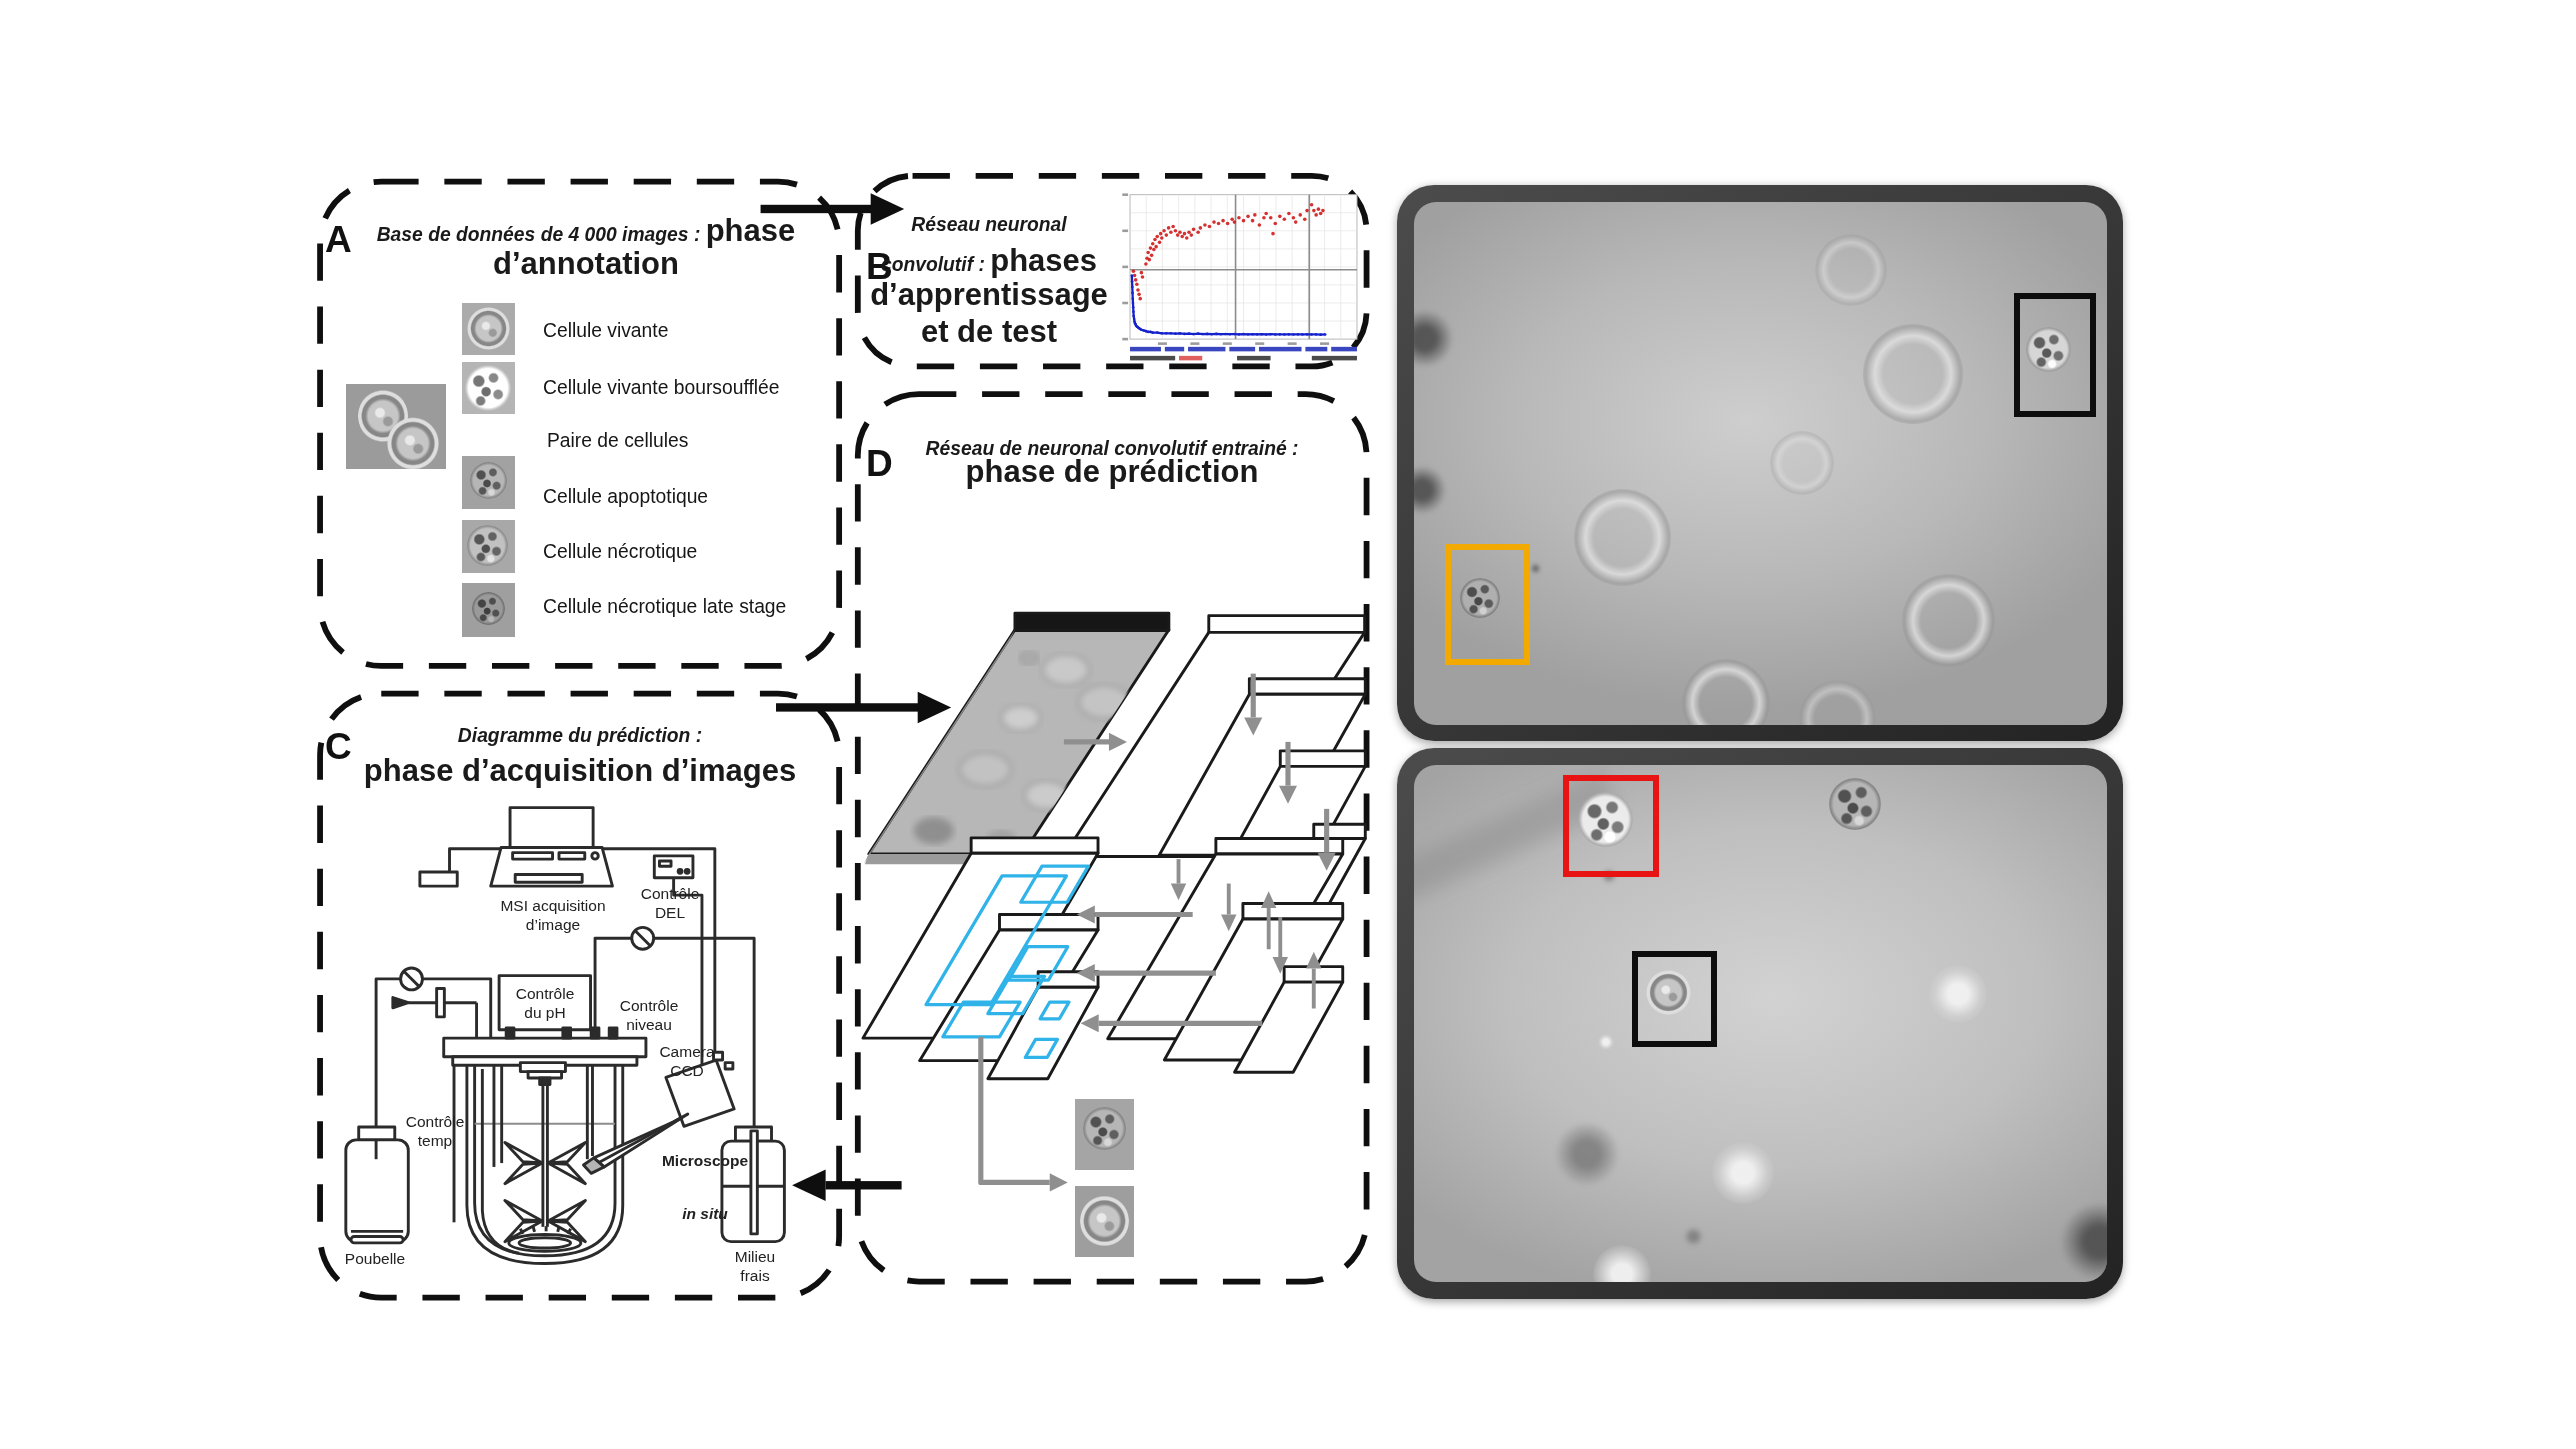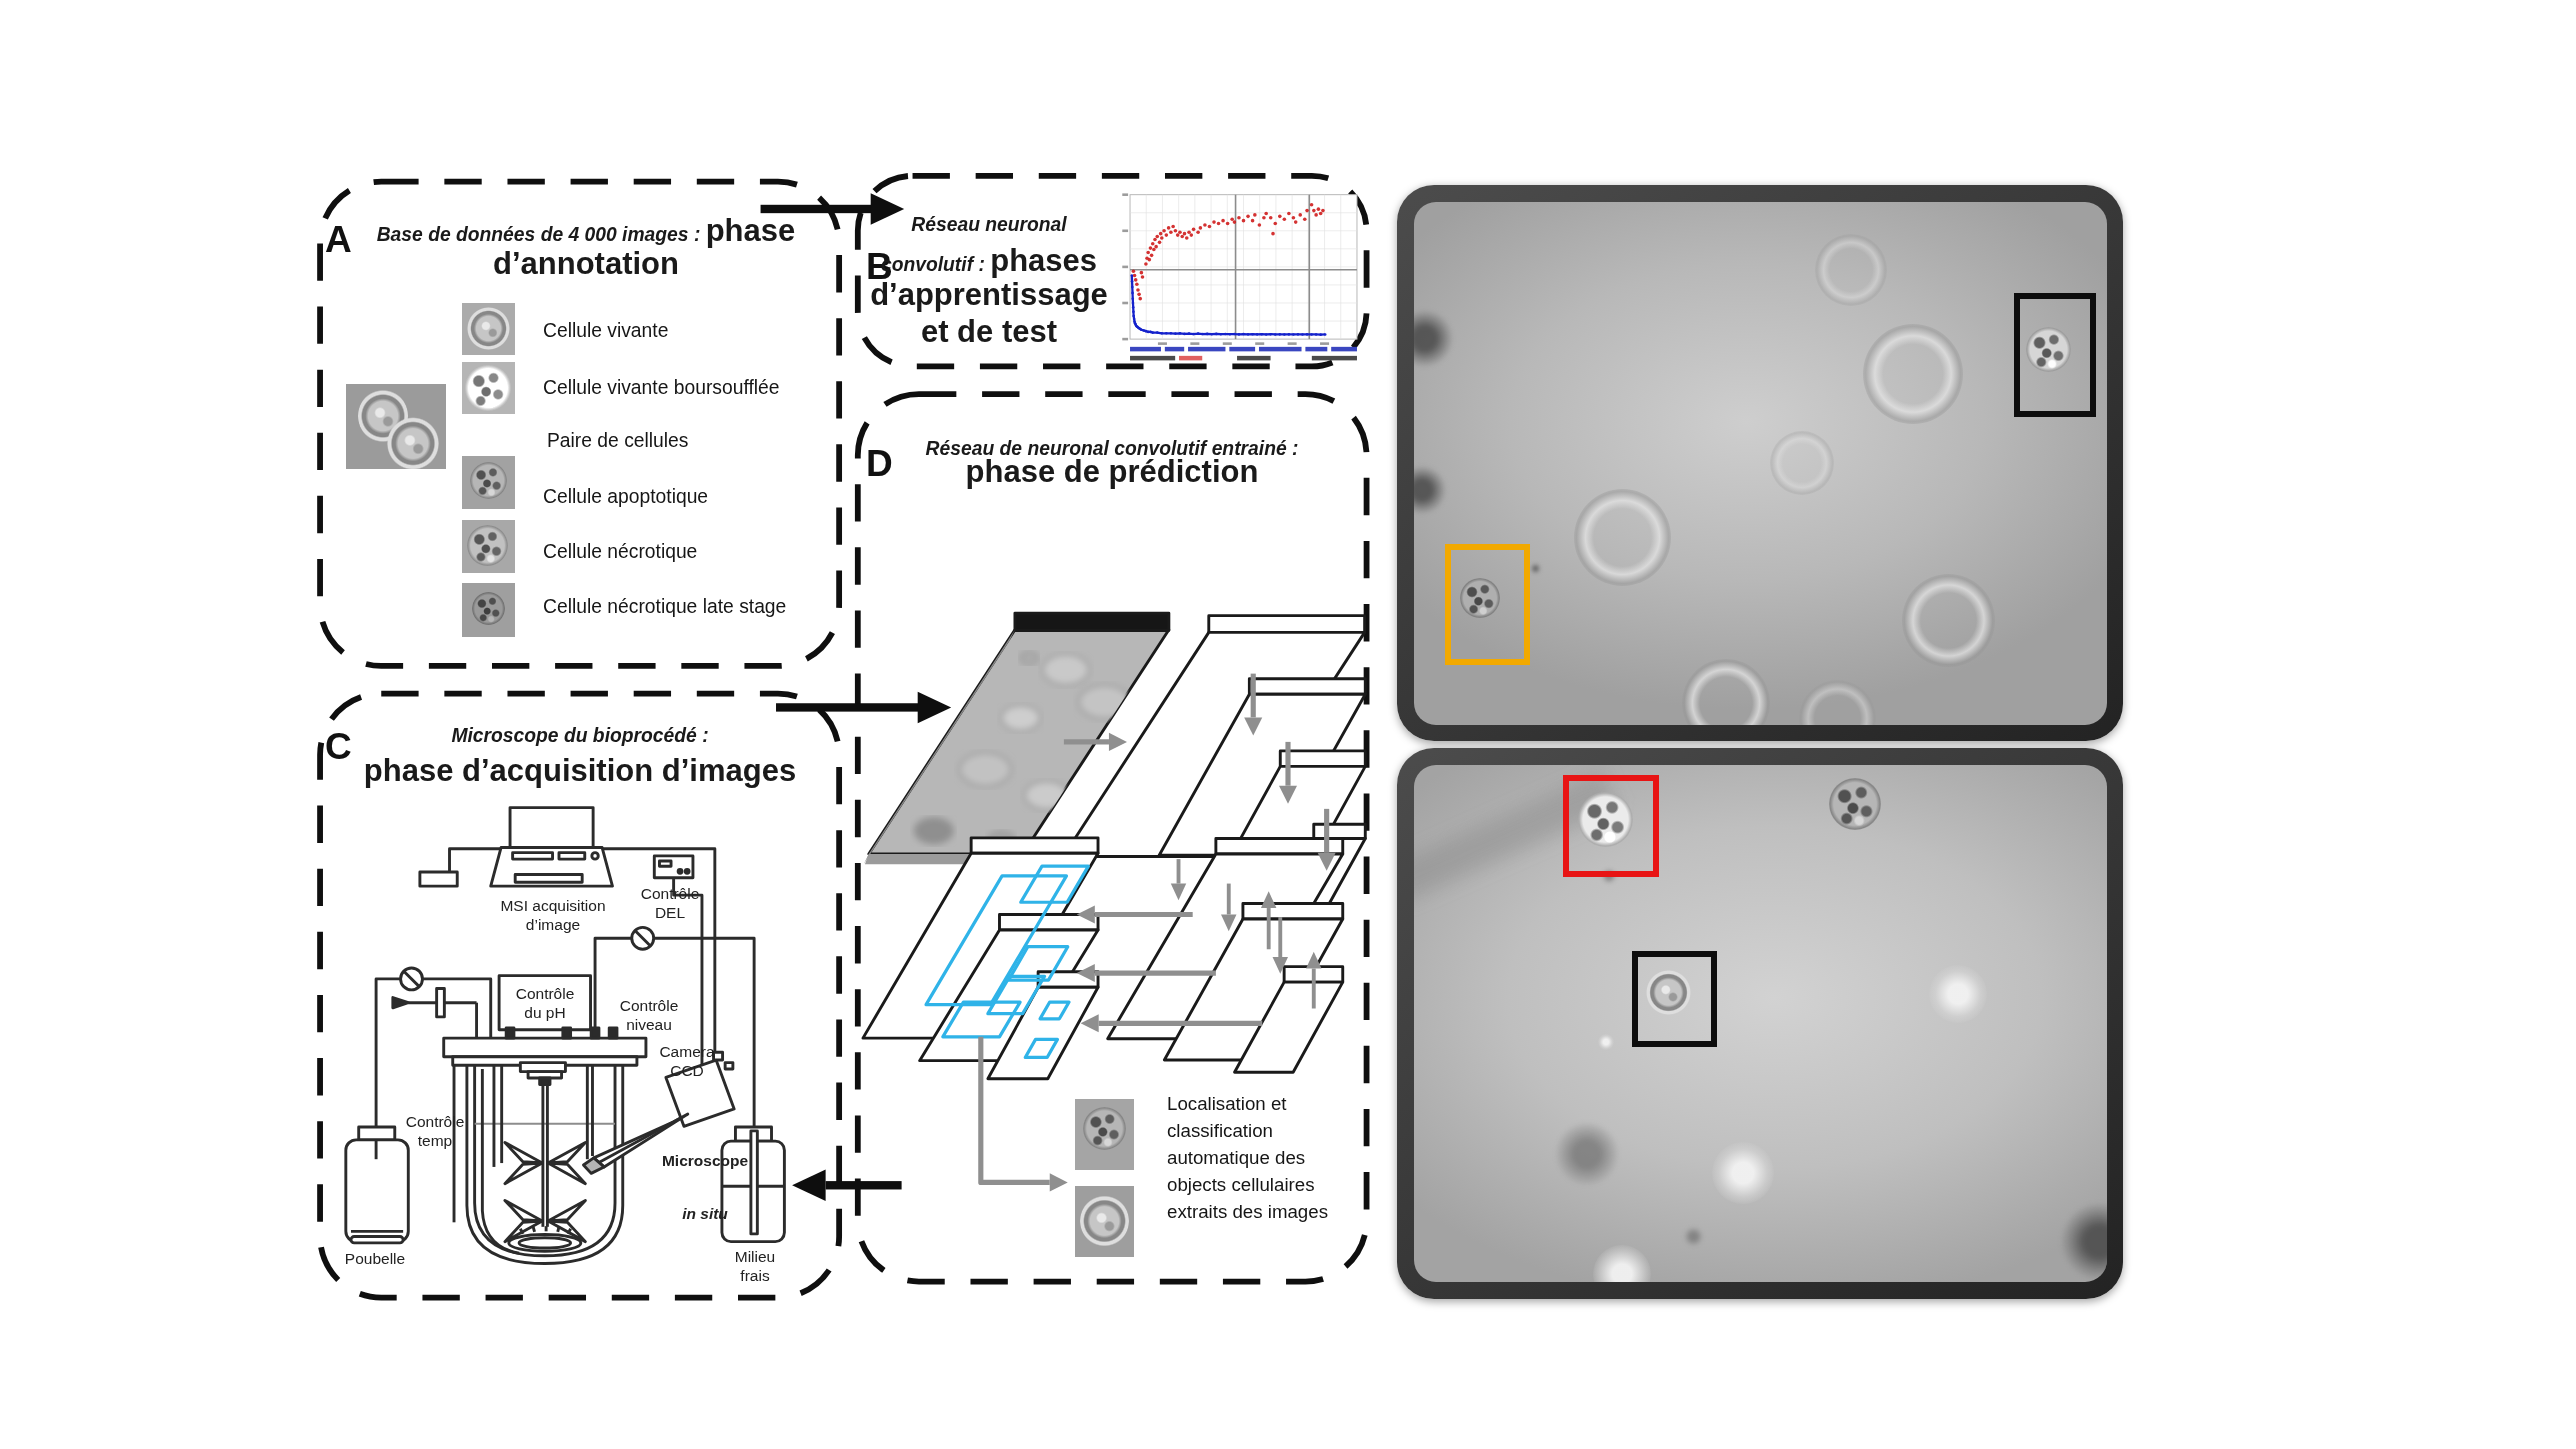--- a/index.html
+++ b/index.html
@@ -486,21 +486,21 @@
       <rect x="214" y="240" width="66" height="7" fill="#3a46c0"></rect>
         <rect x="286" y="240" width="34" height="7" fill="#3a46c0"></rect>
       <rect x="326" y="240" width="40" height="7" fill="#3a46c0"></rect>
       <rect x="14" y="254" width="70" height="7" fill="#4a4a4a"></rect>
         <rect x="90" y="254" width="36" height="7" fill="#e06060"></rect>
       <rect x="180" y="254" width="52" height="7" fill="#4a4a4a"></rect>
         <rect x="296" y="254" width="70" height="7" fill="#4a4a4a"></rect>
     </g>
   </svg>
 
-  <div class="ctr treg" style="left:580px;top:725px;width:489px;">Microscope du bioprocédé :</div>
+  <div class="ctr treg" style="left:580px;top:725px;width:489px;">Diagramme du prédiction :</div>
   <div class="ctr tbold" style="left:580px;top:753px;width:489px;">phase d’acquisition d’images</div>
 
   <div class="lbl" style="left:553px;top:896px;">MSI acquisition
 d’image</div>
   <div class="lbl" style="left:670px;top:884px;">Contrôle
 DEL</div>
   <div class="lbl" style="left:545px;top:984px;">Contrôle
 du pH</div>
   <div class="lbl" style="left:649px;top:996px;">Contrôle
 niveau</div>
@@ -516,25 +516,20 @@
 
   <div class="ctr treg" style="left:1112px;top:438px;width:464px;">Réseau de neuronal convolutif entrainé :</div>
   <div class="ctr tbold" style="left:1112px;top:454px;width:464px;">phase de prédiction</div>
 
   <div class="thumb" style="left:1075px;top:1099px;width:59px;height:71px;background:#a5a5a5;">
     <div class="cellspeck" style="left:7.7px;top:7.7px;width:43px;height:43px;filter:brightness(0.85);"></div>
   </div>
   <div class="thumb" style="left:1075px;top:1186px;width:59px;height:71px;background:#9e9e9e;">
     <div class="cellring" style="left:5.2px;top:9px;width:49px;height:52px;"></div>
   </div>
-  <div class="outtext" style="left:1167px;top:1090px;width:206px;">Localisation et
-classification
-automatique des
-objects cellulaires
-extraits des images</div>
 
   <div class="frame" style="left:1397px;top:185px;width:726px;height:556px;">
     <div class="scope" style="width:693px;height:523px;
          background:radial-gradient(ellipse 62% 55% at 48% 42%, #cecece 0%, #b8b8b8 55%, #a0a0a0 100%);">
       <div class="mring" style="left:160px;top:287px;width:97px;height:97px;"></div>
       <div class="mring" style="left:449px;top:122px;width:100px;height:100px;"></div>
       <div class="mring" style="left:488px;top:372px;width:93px;height:93px;"></div>
       <div class="mring" style="left:268px;top:457px;width:88px;height:88px;"></div>
       <div class="mring" style="left:356px;top:229px;width:64px;height:64px;opacity:0.55;"></div>
       <div class="mring" style="left:401px;top:32px;width:72px;height:72px;opacity:0.6;"></div>

